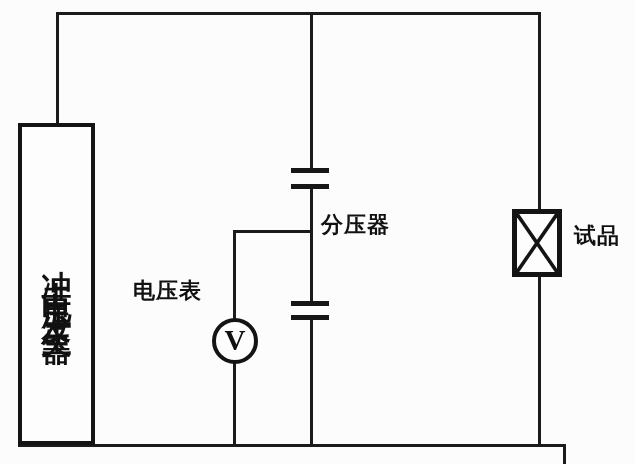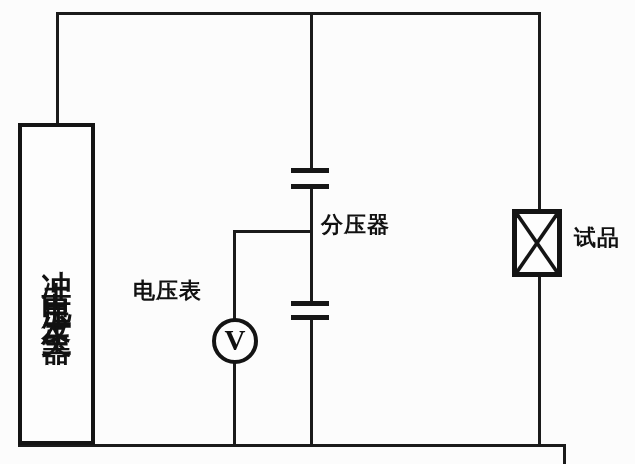--- a/index.html
+++ b/index.html
@@ -88,21 +88,21 @@
     position: absolute;
     font-size: 22px;
     font-weight: bold;
     color: #111111;
     line-height: 1;
     white-space: nowrap;
     letter-spacing: 1px;
   }
   .label-voltmeter { left: 133px; top: 280px; }
   .label-divider   { left: 321px; top: 214px; }
-  .label-test      { left: 574px; top: 227px; }
+  .label-test      { left: 574px; top: 227px; font-family: Liberation Mono, monospace; }
 </style>
 </head>
 <body>
 
 <div class="canvas">
 
   <div class="wire" style="left:56px; top:12px; width:3px; height:113px;"></div>
   <div class="wire" style="left:56px; top:12px; width:485px; height:3px;"></div>
   <div class="wire" style="left:310px; top:12px; width:3px; height:157px;"></div>
   <div class="wire" style="left:310px; top:189px; width:3px; height:113px;"></div>

